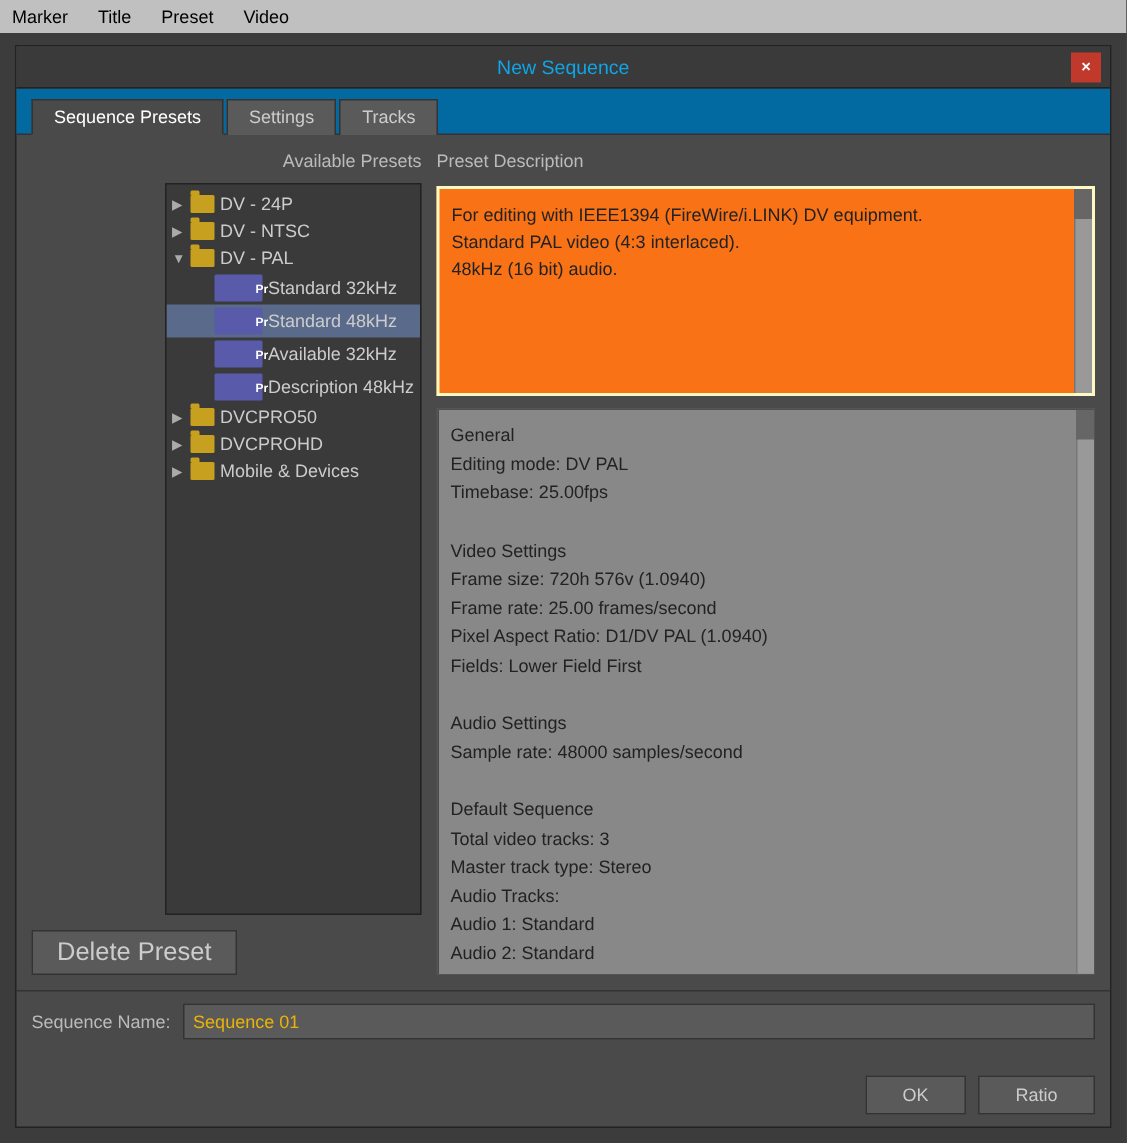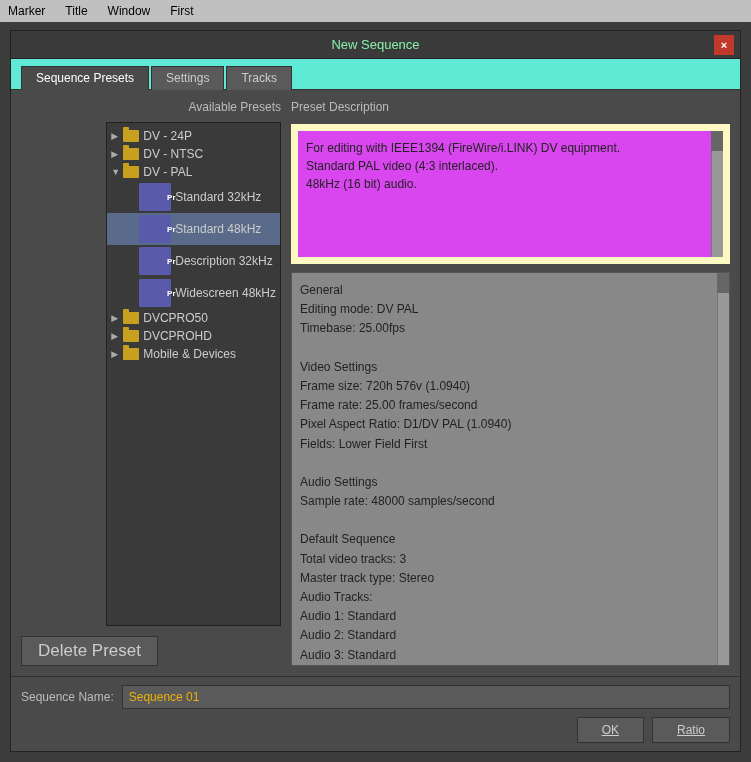--- a/index.html
+++ b/index.html
@@ -46,21 +46,21 @@
     .dialog-titlebar {
       background: #3a3a3a;
       height: 28px;
       display: flex;
       align-items: center;
       justify-content: center;
       position: relative;
       border-bottom: 1px solid #222;
     }
     .dialog-title {
-      color: #86efac;
+      color: #0ea5e9;
       font-size: 13px;
     }
     .close-btn {
       position: absolute;
       right: 6px;
       top: 4px;
       width: 20px;
       height: 20px;
       background: #c0392b;
       border: none;
@@ -68,21 +68,21 @@
       font-size: 11px;
       cursor: pointer;
       display: flex;
       align-items: center;
       justify-content: center;
       font-weight: bold;
     }
 
     
     .tabs-bar {
-      background: #5eead4;
+      background: #0369a1;
       display: flex;
       padding: 6px 10px 0 10px;
       gap: 2px;
       border-bottom: 1px solid #333;
     }
     .tab {
       padding: 4px 14px;
       background: #5a5a5a;
       border: 1px solid #333;
       border-bottom: none;
@@ -156,21 +156,21 @@
       position: absolute;
       top: -3px;
       left: 0;
       width: 6px;
       height: 3px;
       background: #c8a020;
       border-radius: 1px 1px 0 0;
     }
     .tree-file-icon {
       width: 14px;
-      height: 28px;
+      height: 18px;
       background: #5a5aaa;
       border-radius: 1px;
       margin-right: 4px;
       flex-shrink: 0;
       display: flex;
       align-items: center;
       justify-content: center;
       font-size: 8px;
       color: #fff;
       font-weight: bold;
@@ -195,22 +195,22 @@
       display: flex;
       flex-direction: column;
       gap: 8px;
     }
     .panel-section-label {
       color: #bbb;
       font-size: 12px;
       margin-bottom: 2px;
     }
     .description-box {
-      background: #d946ef;
-      border: 7px solid #fef9c3;
+      background: #f97316;
+      border: 2px solid #fef9c3;
       padding: 8px;
       font-size: 12px;
       color: #222;
       height: 140px;
       overflow-y: auto;
       line-height: 1.5;
       position: relative;
     }
     .info-box {
       background: #888;
@@ -239,21 +239,21 @@
       position: absolute;
       right: 0;
       top: 0;
     }
 
     
     .bottom-bar {
       padding: 8px 10px;
       display: flex;
       flex-direction: column;
-      gap: 8px;
+      gap: 24px;
       border-top: 1px solid #333;
     }
     .sequence-name-row {
       display: flex;
       align-items: center;
       gap: 8px;
     }
     .seq-label {
       color: #bbb;
       font-size: 12px;
@@ -272,36 +272,35 @@
       justify-content: flex-end;
       gap: 8px;
     }
     .dialog-btn {
       background: #5a5a5a;
       border: 1px solid #333;
       color: #ccc;
       padding: 5px 24px;
       cursor: pointer;
       font-size: 12px;
-      text-decoration: underline;
     }
 
     
     .presets-tree::-webkit-scrollbar { width: 10px; }
     .presets-tree::-webkit-scrollbar-track { background: #3a3a3a; }
     .presets-tree::-webkit-scrollbar-thumb { background: #666; }
   </style>
 </head>
 <body>
 
 <div class="menu-bar">
   <span class="menu-item">Marker</span>
   <span class="menu-item">Title</span>
-  <span class="menu-item">Window</span>
-  <span class="menu-item">First</span>
+  <span class="menu-item">Preset</span>
+  <span class="menu-item">Video</span>
 </div>
 
 <div class="dialog-overlay">
 
   <div class="dialog-titlebar">
     <span class="dialog-title">New Sequence</span>
     <button class="close-btn">×</button>
   </div>
 
   <div class="tabs-bar">
@@ -345,28 +344,28 @@
           <span class="tree-indent"></span>
           <span class="tree-arrow"></span>
           <span class="tree-file-icon">Pr</span>
           <span>Standard 48kHz</span>
         </div>
 
         <div class="tree-item">
           <span class="tree-indent"></span>
           <span class="tree-arrow"></span>
           <span class="tree-file-icon">Pr</span>
-          <span>Description 32kHz</span>
+          <span>Available 32kHz</span>
         </div>
 
         <div class="tree-item">
           <span class="tree-indent"></span>
           <span class="tree-arrow"></span>
           <span class="tree-file-icon">Pr</span>
-          <span>Widescreen 48kHz</span>
+          <span>Description 48kHz</span>
         </div>
 
         <div class="tree-item">
           <span class="tree-arrow">▶</span>
           <span class="tree-folder-icon"></span>
           <span>DVCPRO50</span>
         </div>
 
         <div class="tree-item">
           <span class="tree-arrow">▶</span>

